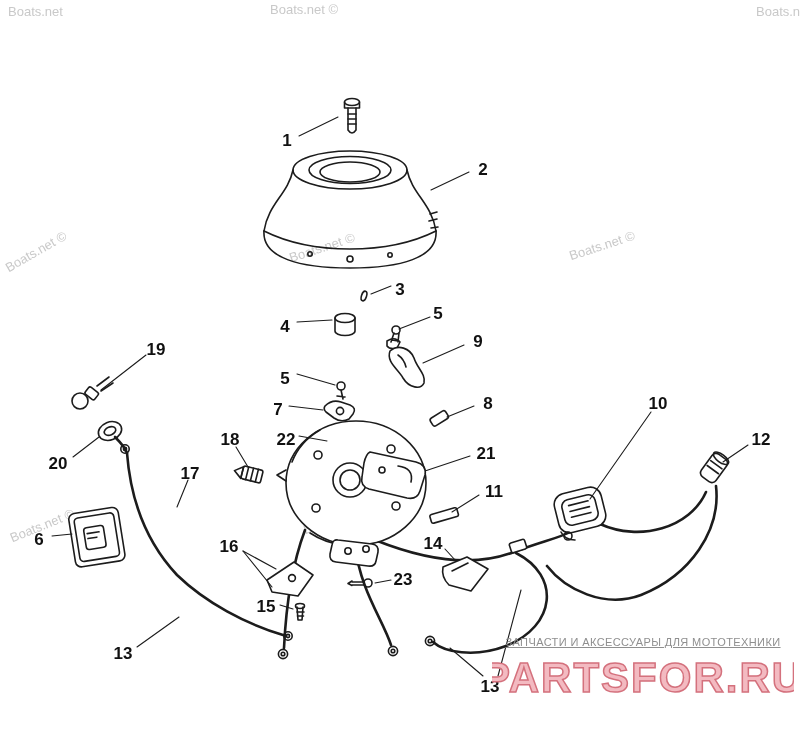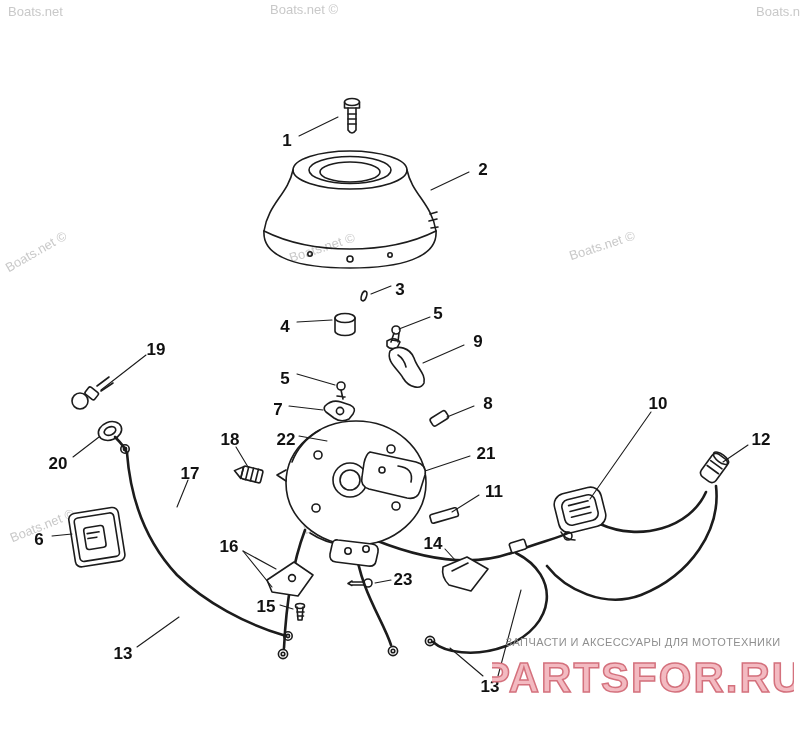--- a/index.html
+++ b/index.html
@@ -7,21 +7,21 @@
         font-family:"Liberation Sans",sans-serif;}
   .art{position:absolute;left:0;top:0;}
   .ln{stroke:#1c1c1c;fill:none;stroke-width:1.6;stroke-linecap:round;stroke-linejoin:round;}
   .thin{stroke-width:1.1;}
   .wire{stroke-width:2.6;}
   .fillw{fill:#ffffff;}
   .callout{font:bold 17px "Liberation Sans",sans-serif;fill:#111;stroke:none;}
   .wm{position:absolute;color:#c9c9c9;font-size:13px;white-space:nowrap;user-select:none;
       font-family:"Liberation Sans",sans-serif;}
   .brand{position:absolute;left:492px;top:636px;width:302px;text-align:center;}
-  .tagline{font-size:11px;color:#8f8f8f;letter-spacing:.4px;white-space:nowrap;}
+  .tagline{font-size:11px;color:#8f8f8f;letter-spacing:.4px;white-space:nowrap;text-decoration:underline;}
   .logo-svg{display:block;margin-top:1px;}
   .logo-text{font:bold 42px "Liberation Sans",sans-serif;fill:#f3bac1;stroke:#d4717d;
              stroke-width:1.5px;letter-spacing:2px;}
 </style>
 </head>
 <body>
 
 <div class="page">
 
   <div class="wm" style="left:8px;top:4px;">Boats.net</div>

